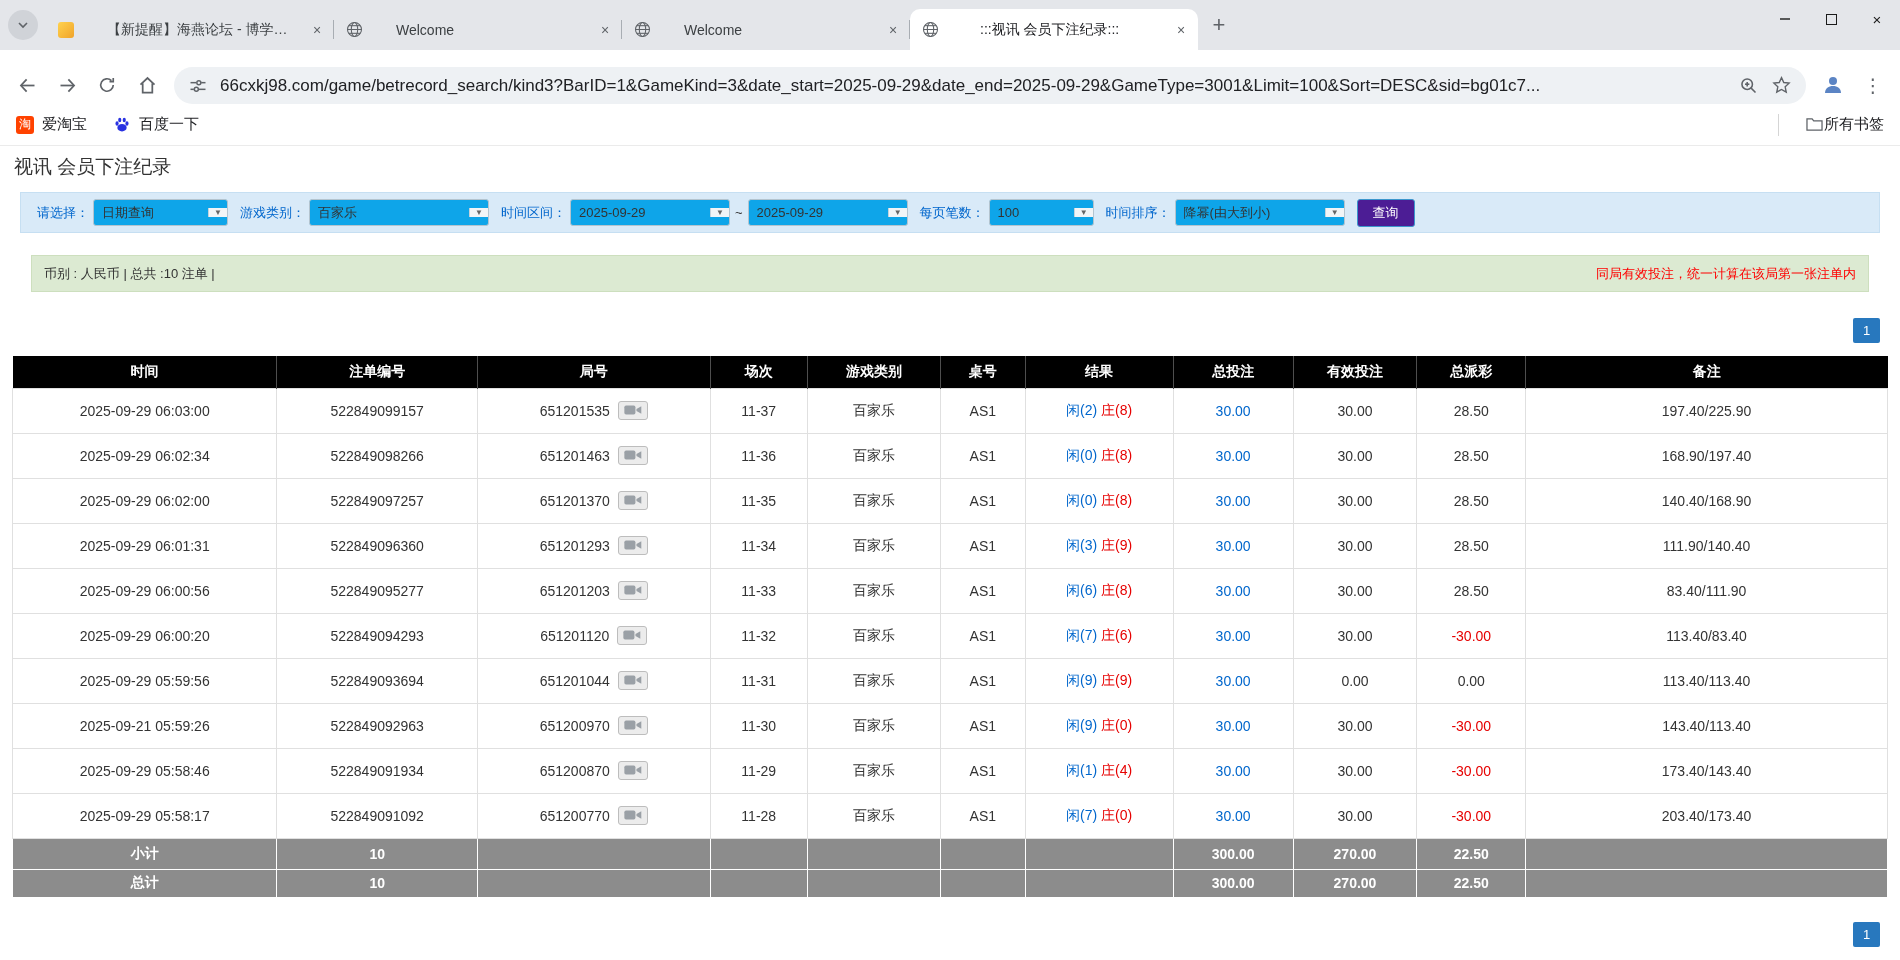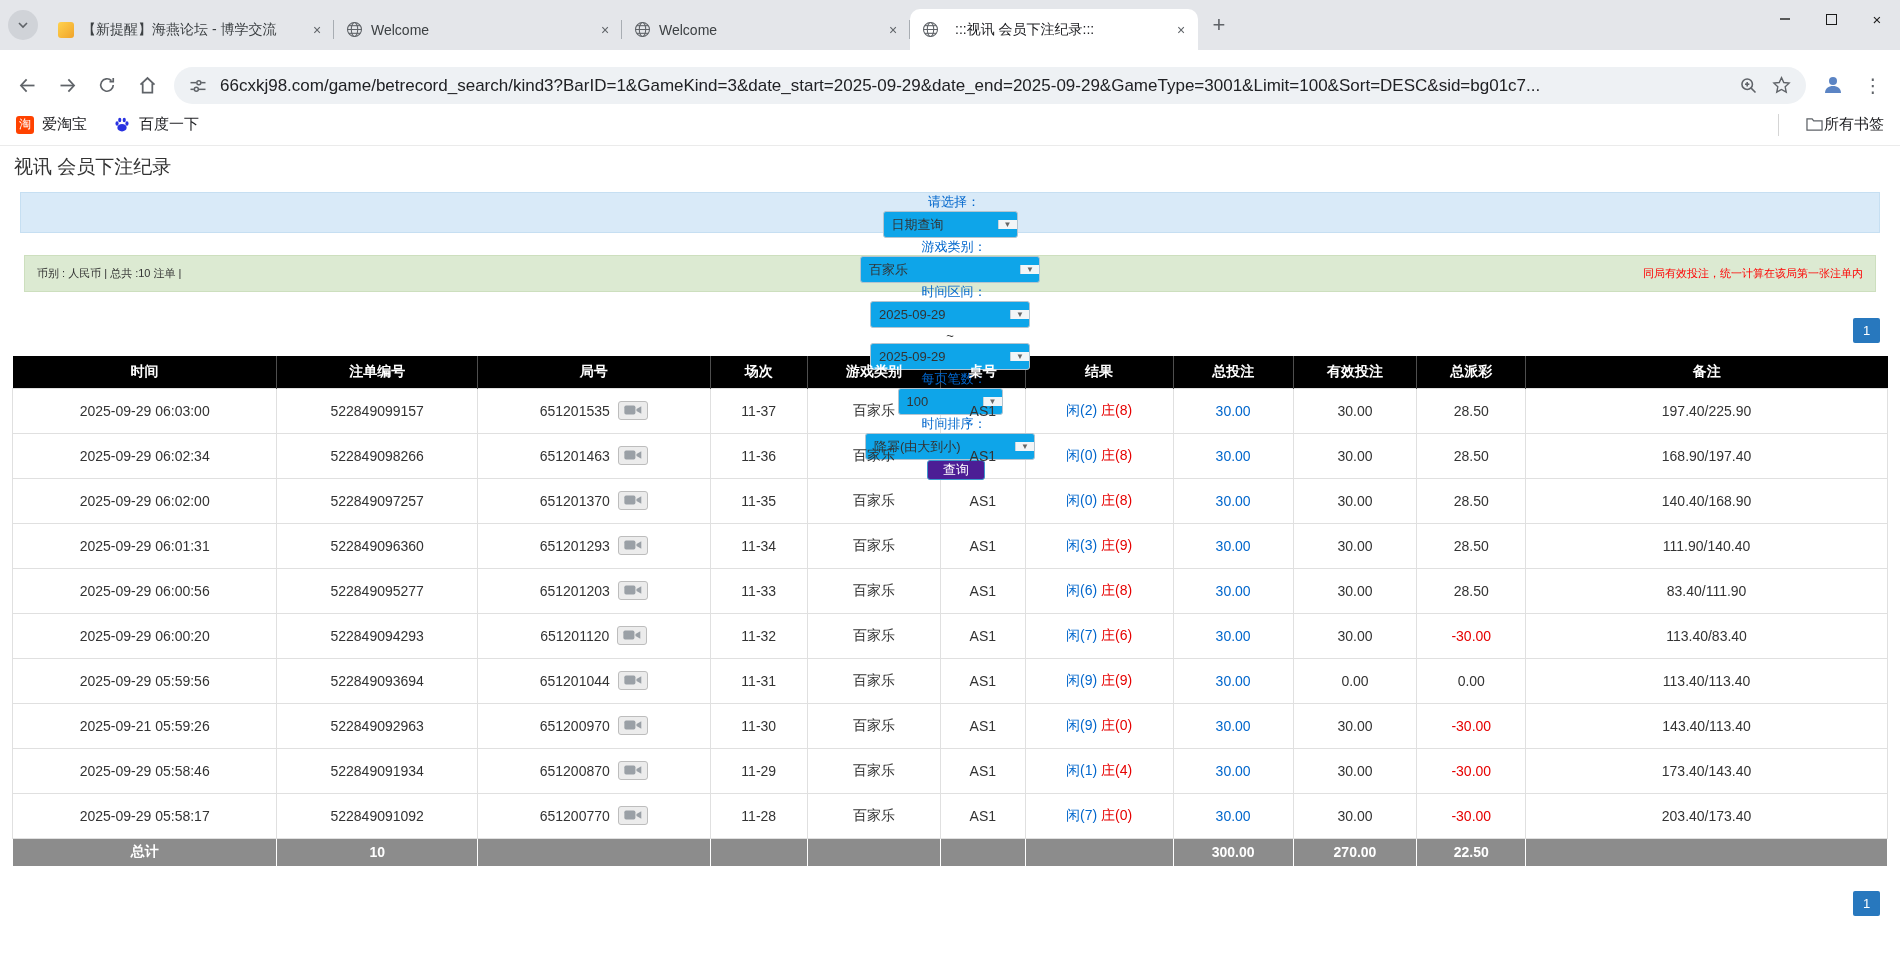--- a/index.html
+++ b/index.html
@@ -7,21 +7,21 @@
 body{overflow:hidden;font-family:"Liberation Sans","DejaVu Sans",sans-serif;background:#fff;}
 button{font-family:inherit;background:none;border:none;}
 
 
 .tabstrip{height:50px;background:#e4e6ea;display:flex;align-items:flex-end;padding-left:8px;position:relative;}
 .tab-search{width:30px;height:30px;border-radius:50%;background:#d0d3d8;display:flex;align-items:center;justify-content:center;align-self:center;margin-right:8px;}
 .tab{width:288px;height:41px;display:flex;align-items:center;gap:8px;padding:0 8px 0 12px;font-size:14px;color:#3c4043;border-radius:10px 10px 0 0;position:relative;}
 .tab:not(.active)::after{content:"";position:absolute;right:0;top:11px;height:19px;width:1px;background:#a8adb3;}
 .tab.active{background:#fff;color:#202124;gap:16px;}
 .tab.active::after{display:none;}
-.tab-title{flex:1;white-space:nowrap;overflow:hidden;text-overflow:ellipsis;}
+.tab-title{flex:1;white-space:nowrap;overflow:hidden;text-overflow:ellipsis;margin-left:25px;}
 .tab-close{width:18px;height:18px;border-radius:50%;display:flex;align-items:center;justify-content:center;font-size:14px;color:#5f6368;flex:none;}
 .forum-fav{width:16px;height:16px;border-radius:3px;background:linear-gradient(135deg,#ffd24d,#f0a32a);flex:none;}
 .favicon{flex:none;}
 .newtab{width:30px;height:30px;align-self:center;font-size:22px;color:#5f6368;margin-left:6px;display:flex;align-items:center;justify-content:center;}
 .win-controls{position:absolute;right:0;top:0;display:flex;height:38px;}
 .win-btn{width:46px;height:38px;display:flex;align-items:center;justify-content:center;color:#1b1b1b;font-size:15px;}
 .max-box{width:11px;height:11px;border:1.5px solid #1b1b1b;display:inline-block;}
 
 
 .navbar{height:54px;background:#fff;display:flex;align-items:flex-end;padding:0 8px;gap:2px;}
@@ -35,29 +35,29 @@
 .bm-item{display:flex;align-items:center;gap:8px;font-size:15px;color:#202124;}
 .tb-icon{width:18px;height:18px;background:#ff4200;border-radius:3px;color:#fff;font-size:12px;display:flex;align-items:center;justify-content:center;flex:none;}
 .bm-spacer{flex:1;}
 .bm-sep{width:1px;height:22px;background:#d5d5d5;}
 .bm-right{display:flex;align-items:center;gap:0;font-size:15px;color:#202124;}
 
 
 .page{padding:0 12px;}
 .page-title{font-size:19px;font-weight:400;color:#333;margin:8px 0 12px;padding-left:2px;}
 
-.filterbar{background:#d9eaf8;border:1px solid #c6dff2;height:41px;display:flex;align-items:center;padding:0 4px;margin:0 8px;font-size:13px;flex-direction:column;}
+.filterbar{background:#d9eaf8;border:1px solid #c6dff2;height:41px;display:flex;align-items:center;padding:0 4px;margin:0 8px;font-size:13px;}
 .flabel{color:#0066cc;white-space:nowrap;margin:0 4px 0 12px;}
 .combo{background:#0ea5e9;border:1px solid #b4c4cf;height:27px;border-radius:3px;display:flex;align-items:center;overflow:hidden;flex:none;}
 .combo-text{padding:0 8px;flex:1;font-size:13px;color:#333;display:flex;align-items:center;white-space:nowrap;overflow:hidden;}
 .combo-arrow{width:19px;border-left:1px solid #c6d2da;background:#f2f5f7;display:flex;align-items:center;justify-content:center;color:#666;font-size:8px;flex:none;}
 .tilde{margin:0 5px;color:#333;}
 .btn-search{background:#4c1d95;border:1px solid #3c97cd;color:#fff;height:28px;padding:0 15px;font-size:13px;border-radius:3px;margin-left:12px;}
 
-.summary{background:#dcead2;border:1px solid #cddfbe;height:37px;display:flex;align-items:center;justify-content:space-between;padding:0 12px;margin:22px 12px 0;font-size:11px;color:#333;}
+.summary{background:#dcead2;border:1px solid #cddfbe;height:37px;display:flex;align-items:center;justify-content:space-between;padding:0 12px;margin:22px 19px 0;font-size:13px;color:#333;}
 .summary-right{color:#fe0000;}
 
 .pagination{display:flex;justify-content:flex-end;margin:26px 8px 0;}
 .page-box{min-width:27px;height:25px;background:#2878be;color:#fff;font-size:13px;display:flex;align-items:center;justify-content:center;border-radius:2px;}
 
 .bet-table{width:100%;border-collapse:collapse;table-layout:fixed;margin-top:13px;}
 .bet-table thead th{background:#000;color:#fff;height:32px;font-size:14px;font-weight:bold;border-right:1px solid #4e4e4e;}
 .bet-table thead th:last-child{border-right:none;}
 .bet-table tbody td{height:45px;text-align:center;font-size:14px;color:#333;border:1px solid #e0e0e0;background:#fff;}
 .bet-table tfoot td{height:31px;text-align:center;font-size:14px;font-weight:bold;color:#fff;background:#8c8c8c;border:1px solid #fff;}
@@ -464,20 +464,33 @@
           <td>百家乐</td>
           <td>AS1</td>
           <td><span class="player">闲(7)</span> <span class="banker">庄(0)</span></td>
           <td><a class="bet-link">30.00</a></td>
           <td>30.00</td>
           <td class="payout neg">-30.00</td>
           <td>203.40/173.40</td>
         </tr>
       </tbody>
     <tfoot>
+      <tr class="subtotal-row">
+        <td>小计</td>
+        <td>10</td>
+        <td></td>
+        <td></td>
+        <td></td>
+        <td></td>
+        <td></td>
+        <td>300.00</td>
+        <td>270.00</td>
+        <td>22.50</td>
+        <td></td>
+      </tr>
       <tr class="total-row">
         <td>总计</td>
         <td>10</td>
         <td></td>
         <td></td>
         <td></td>
         <td></td>
         <td></td>
         <td>300.00</td>
         <td>270.00</td>

